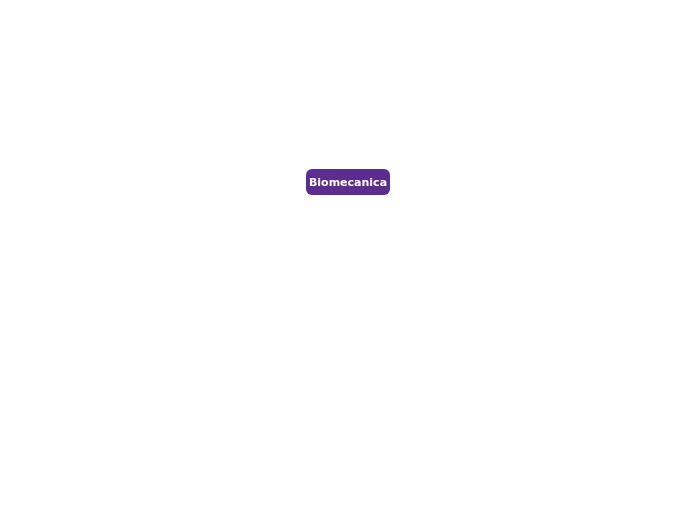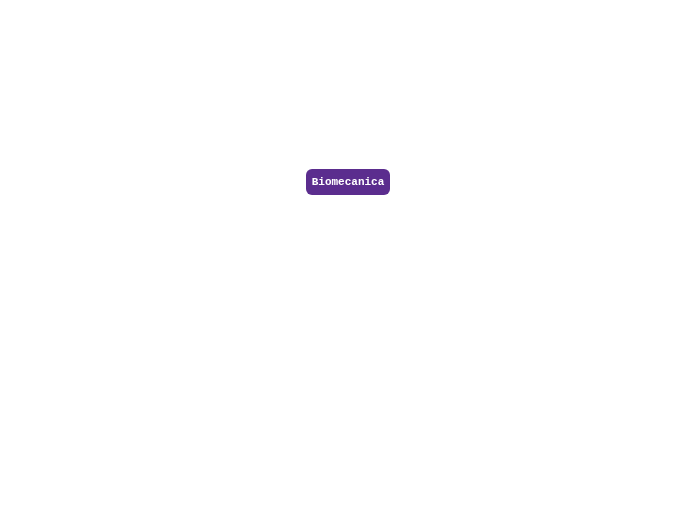--- a/index.html
+++ b/index.html
@@ -1,20 +1,20 @@
 <!DOCTYPE html>
 <html><head>
 <meta charset="utf-8">
 <style>
   html,body{margin:0;padding:0;background:#ffffff;}
   body{width:696px;height:520px;overflow:hidden;position:relative;
        font-family:"DejaVu Sans",sans-serif;-webkit-font-smoothing:antialiased;}
   .canvas{position:absolute;left:0;top:0;width:696px;height:520px;}
   .node{position:absolute;border-radius:6px;color:#fff;font-weight:bold;
-        display:flex;align-items:center;justify-content:center;white-space:nowrap;font-family:Liberation Mono, monospace;}
+        display:flex;align-items:center;justify-content:center;white-space:nowrap;}
 </style>
 </head>
 <body>
 
 <div class="canvas">
   <div class="node" style="left:306px;top:169px;width:84px;height:26px;background:#5b2d8e;font-size:11px;">
     <span>Biomecanica</span>
   </div>
 </div>
 

